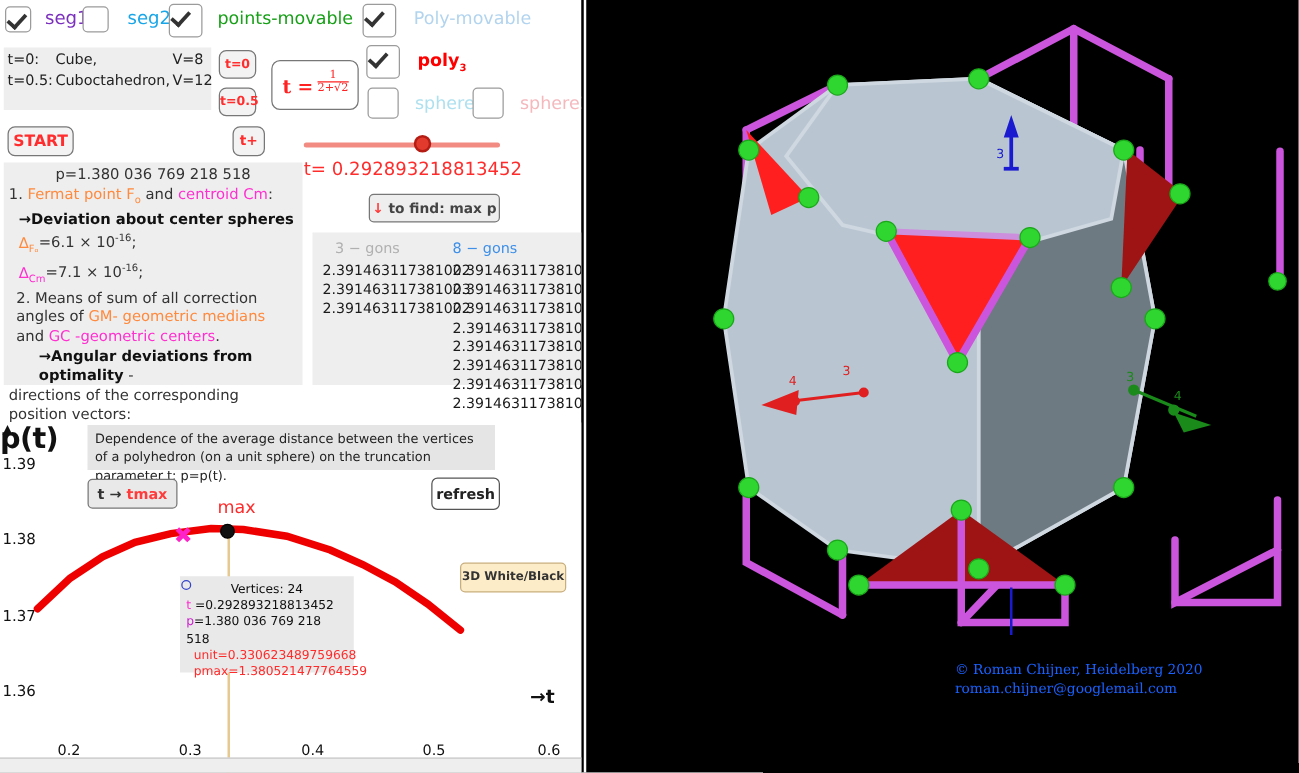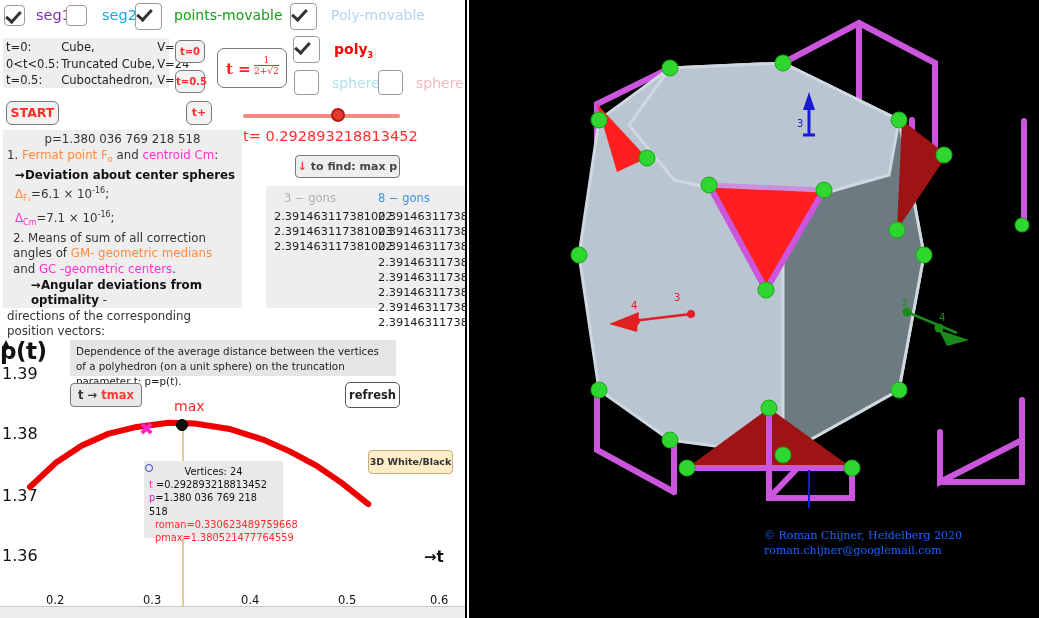--- a/index.html
+++ b/index.html
@@ -156,21 +156,21 @@
   #btn-find {
     position: absolute; left: 295px; top: 155px;
     width: 105px; height: 23px; line-height: 21px;
     font-size: 11px; background: #eeeeee; color: #444;
     border-radius: 4px;
   }
   #btn-find .arr { color: #ff3b3b; }
 
   
   #gons-table {
-    position: absolute; left: 266px; top: 186px;
+    position: absolute; left: 250px; top: 186px;
     width: 257px; height: 122px;
     font-size: 11.3px;
     color: #1a1a1a;
     padding-top: 4px;
     box-sizing: border-box;
     padding-left: 36px;
   }
   #gons-table .hdr3 { position: absolute; left: 18px; top: 5px; color: #b0b0b0; font-size: 11.5px; }
   #gons-table .hdr8 { position: absolute; left: 112px; top: 5px; color: #3d8fe8; font-size: 11.5px; }
   #gons-table .col3 { position: absolute; left: 8px; top: 23px; line-height: 15.2px; }
@@ -229,21 +229,21 @@
   }
   #y-axis-arrow {
     position: absolute; left: 2px; top: 2px;
     width: 0; height: 0;
     border-bottom: 8px solid #111;
     border-left: 4px solid transparent;
     border-right: 4px solid transparent;
   }
   .ytick {
     position: absolute; left: 2px;
-    font-size: 16px; color: #111;
+    font-size: 12px; color: #111;
   }
   .xtick {
     position: absolute; top: 255px;
     font-size: 11.5px; color: #111;
   }
   #x-axis-label { position: absolute; left: 424px; top: 210px; font-size: 15px; font-weight: bold; color: #111; }
   #btn-ttmax {
     position: absolute; left: 70px; top: 45px;
     width: 72px; height: 24px; line-height: 22px;
     background: #e9e9e9; font-size: 11.5px; color: #333;
@@ -349,25 +349,20 @@
 
     <div id="info-table" class="panel-gray">
       <table cellspacing="0" cellpadding="0">
         <tbody>
             <tr>
           <td>t=0:</td>
           <td>Cube,</td>
           <td>V=8</td>
         </tr>
         <tr>
-          <td>0&lt;t&lt;0.5:</td>
-          <td>Truncated Cube,</td>
-          <td>V=24</td>
-        </tr>
-        <tr>
           <td>t=0.5:</td>
           <td>Cuboctahedron,</td>
           <td>V=12</td>
         </tr>
       </tbody>
         </table>
     </div>
 
     <div class="ggb-btn" id="btn-t0">t=0</div>
     <div class="ggb-btn" id="btn-t05">t=0.5</div>
@@ -481,21 +476,21 @@
     <div id="vline"></div>
     <div id="max-dot"></div>
     <div id="pink-star">✖</div>
 
     <div class="ggb-btn" id="btn-3dwb">3D White/Black</div>
 
     <div id="tt-box">
       <div class="center">Vertices: 24</div>
       <div><span class="t-line">t</span><span> =0.292893218813452</span></div>
       <div><span class="p-line">p</span><span>=1.380 036 769 218 518</span></div>
-      <div class="tmax">roman=0.330623489759668</div>
+      <div class="tmax">unit=0.330623489759668</div>
       <div class="tmax">pmax=1.380521477764559</div>
     </div>
     <div id="tt-circle"></div>
 
     <div id="bottom-strip"></div>
   </div>
 
   <div id="view3d">
     <svg width="570" height="618" style="position:absolute;left:0;top:0;">
 

